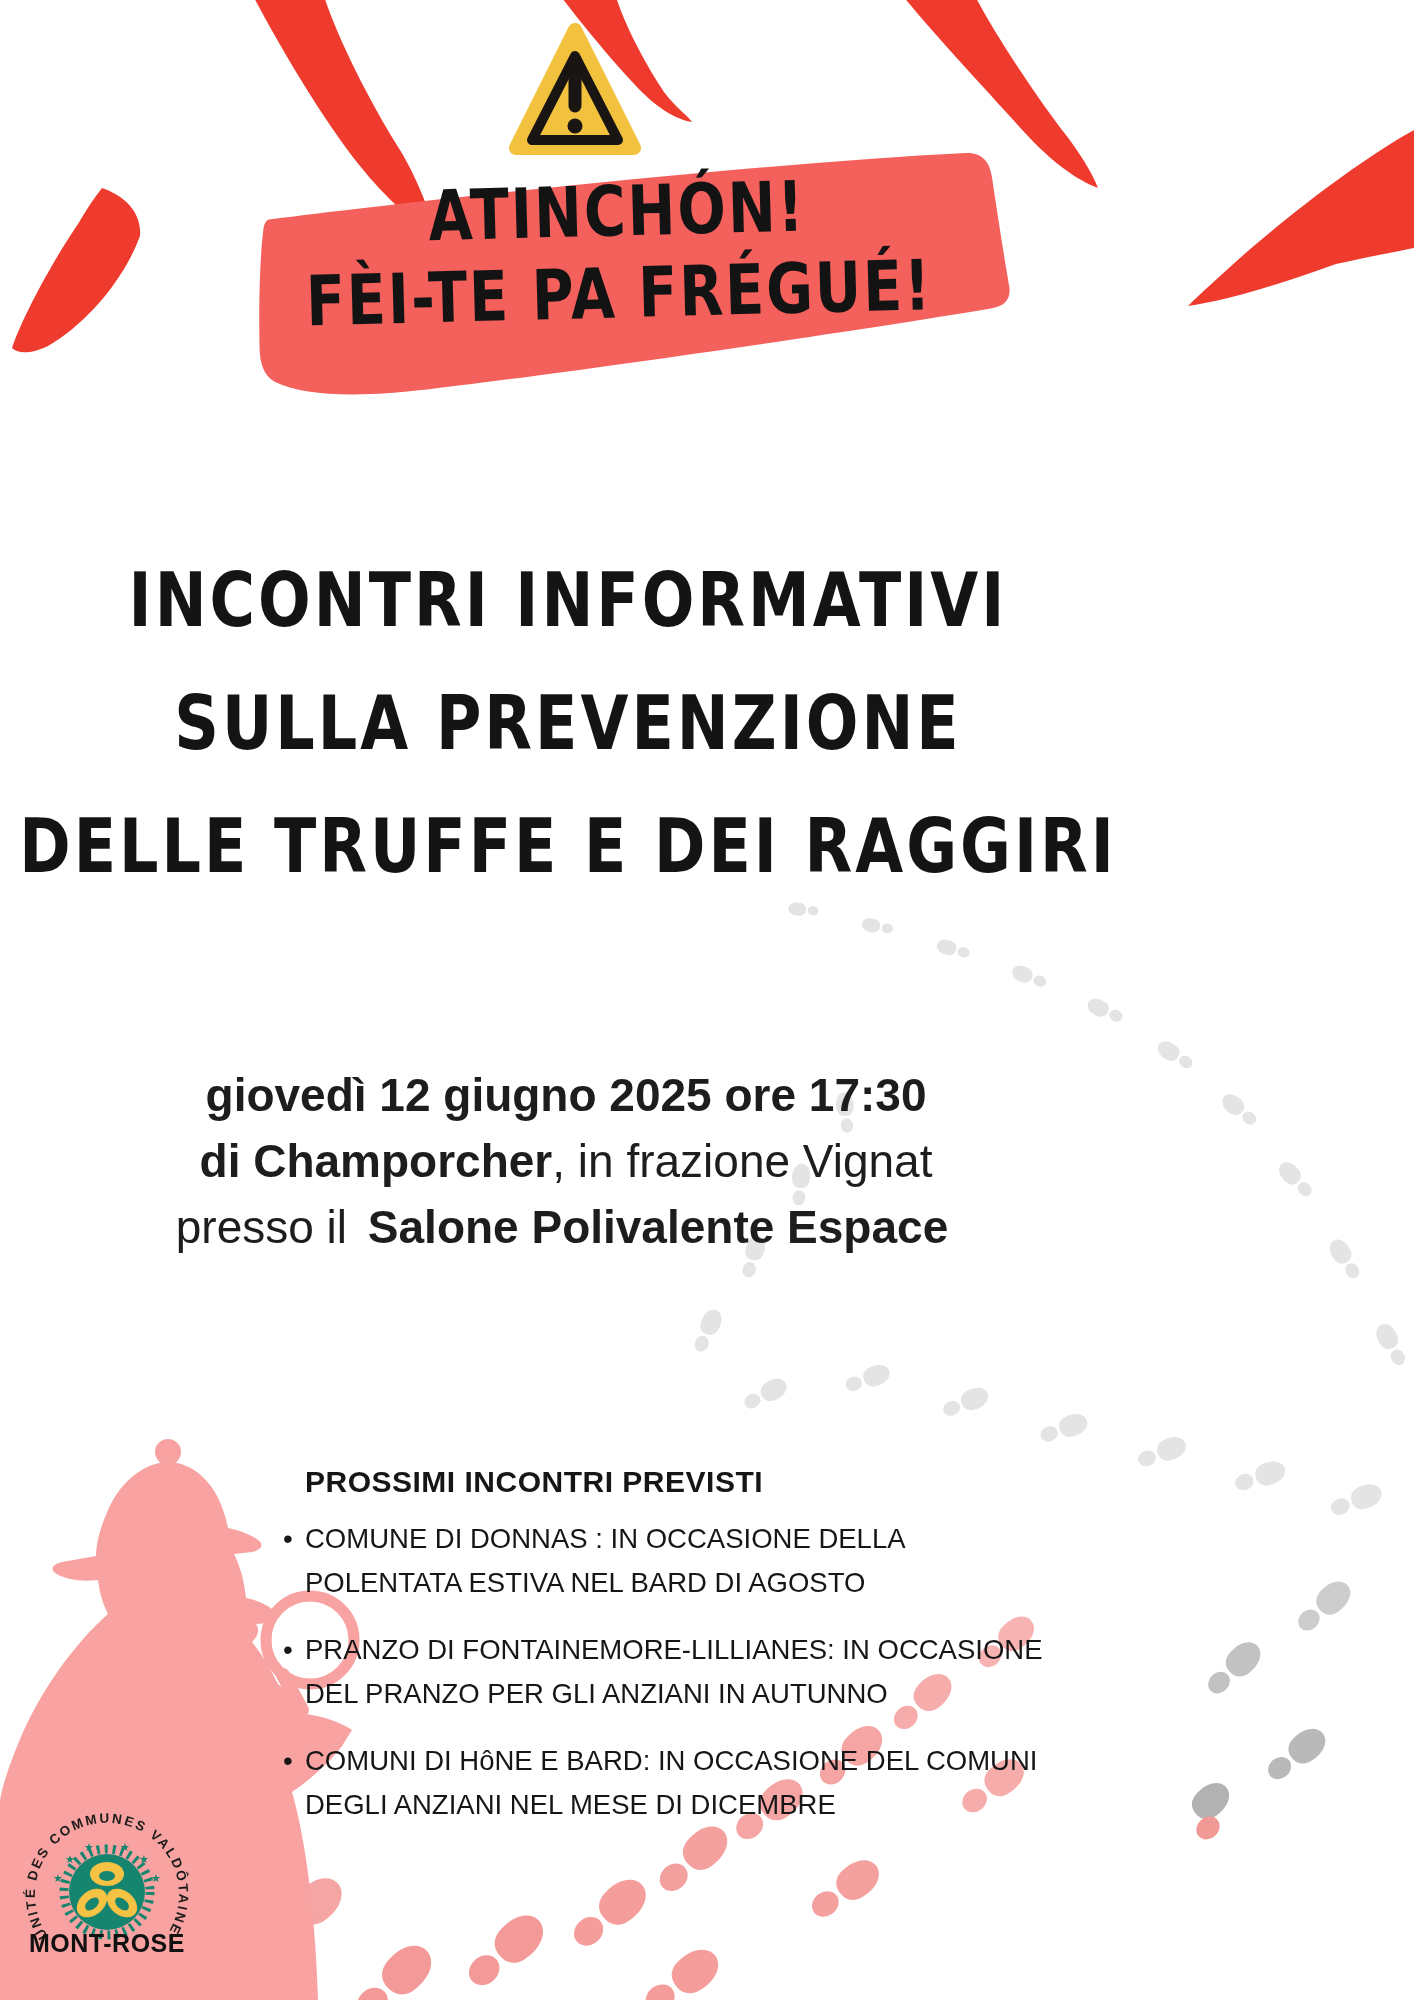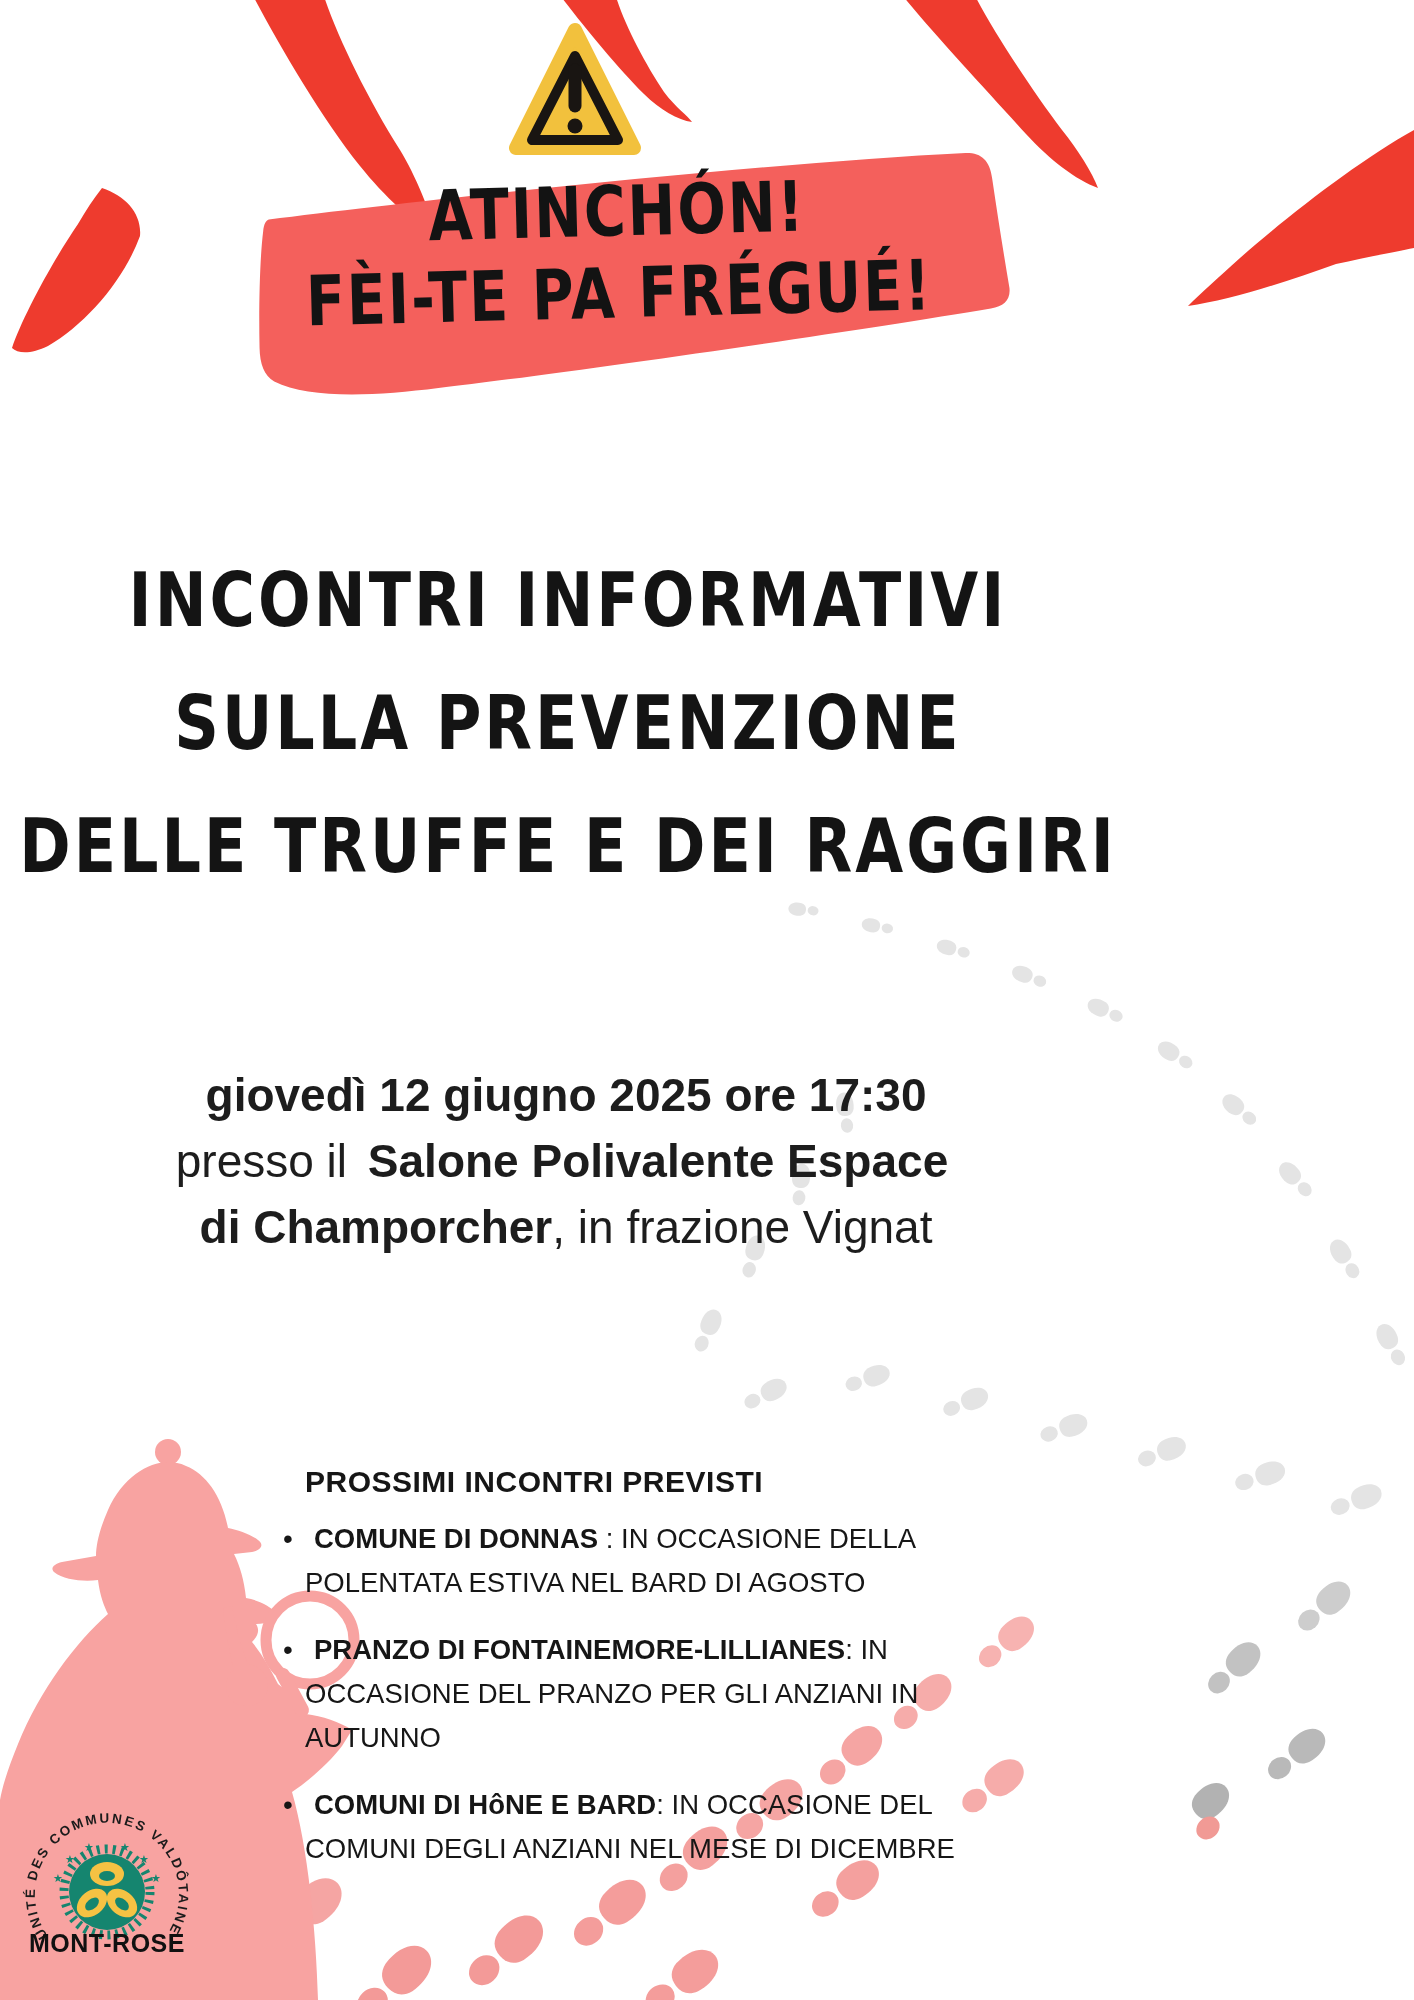--- a/index.html
+++ b/index.html
@@ -20,21 +20,21 @@
   
   .event{left:0;top:1062px;width:1124px;text-align:center;color:#1d1d1d;
     font-size:46px;line-height:66px;}
   .event .b{font-weight:bold;margin-left:8px;}
   
   .upcoming{left:283px;top:1450px;width:760px;color:#161616;}
   .upcoming-heading{font-weight:bold;font-size:30px;letter-spacing:0.5px;margin:15px 0 18px 22px;}
   .meeting-list{list-style:none;margin:0;padding:0;}
   .meeting{display:flex;font-size:27.5px;line-height:44px;margin-bottom:23px;}
   .bullet{flex:0 0 22px;font-size:28px;line-height:44px;}
-  .meeting .name{font-weight:bold;margin-left:9px;}
+  .meeting .name{font-weight:normal;}
   
   .footer{left:188px;top:1888px;width:1098px;font-size:30.5px;line-height:45px;color:#1f1f1f;}
 </style>
 </head>
 <body>
 
 <div class="poster">
 
   <svg class="bg" viewBox="0 0 1414 2000">
     <defs>
@@ -175,22 +175,22 @@
   </div>
 
   <div class="txt main-title">
     <div class="title-line">INCONTRI INFORMATIVI</div>
     <div class="title-line">SULLA PREVENZIONE</div>
     <div class="title-line">DELLE TRUFFE E DEI RAGGIRI</div>
   </div>
 
   <div class="txt event">
     <div class="b">giovedì 12 giugno 2025 ore 17:30</div>
+    <div><span class="b">di Champorcher</span><span>, in frazione Vignat</span></div>
     <div><span>presso il </span><span class="b">Salone Polivalente Espace</span></div>
-    <div><span class="b">di Champorcher</span><span>, in frazione Vignat</span></div>
   </div>
 
   <div class="txt upcoming">
     <div class="upcoming-heading">PROSSIMI INCONTRI PREVISTI</div>
     <ul class="meeting-list">
       <li class="meeting">
         <span class="bullet">•</span>
         <span><span class="name">COMUNE DI DONNAS</span><span> : </span><span>IN OCCASIONE DELLA POLENTATA ESTIVA NEL BARD DI AGOSTO</span></span>
       </li>
       <li class="meeting">

